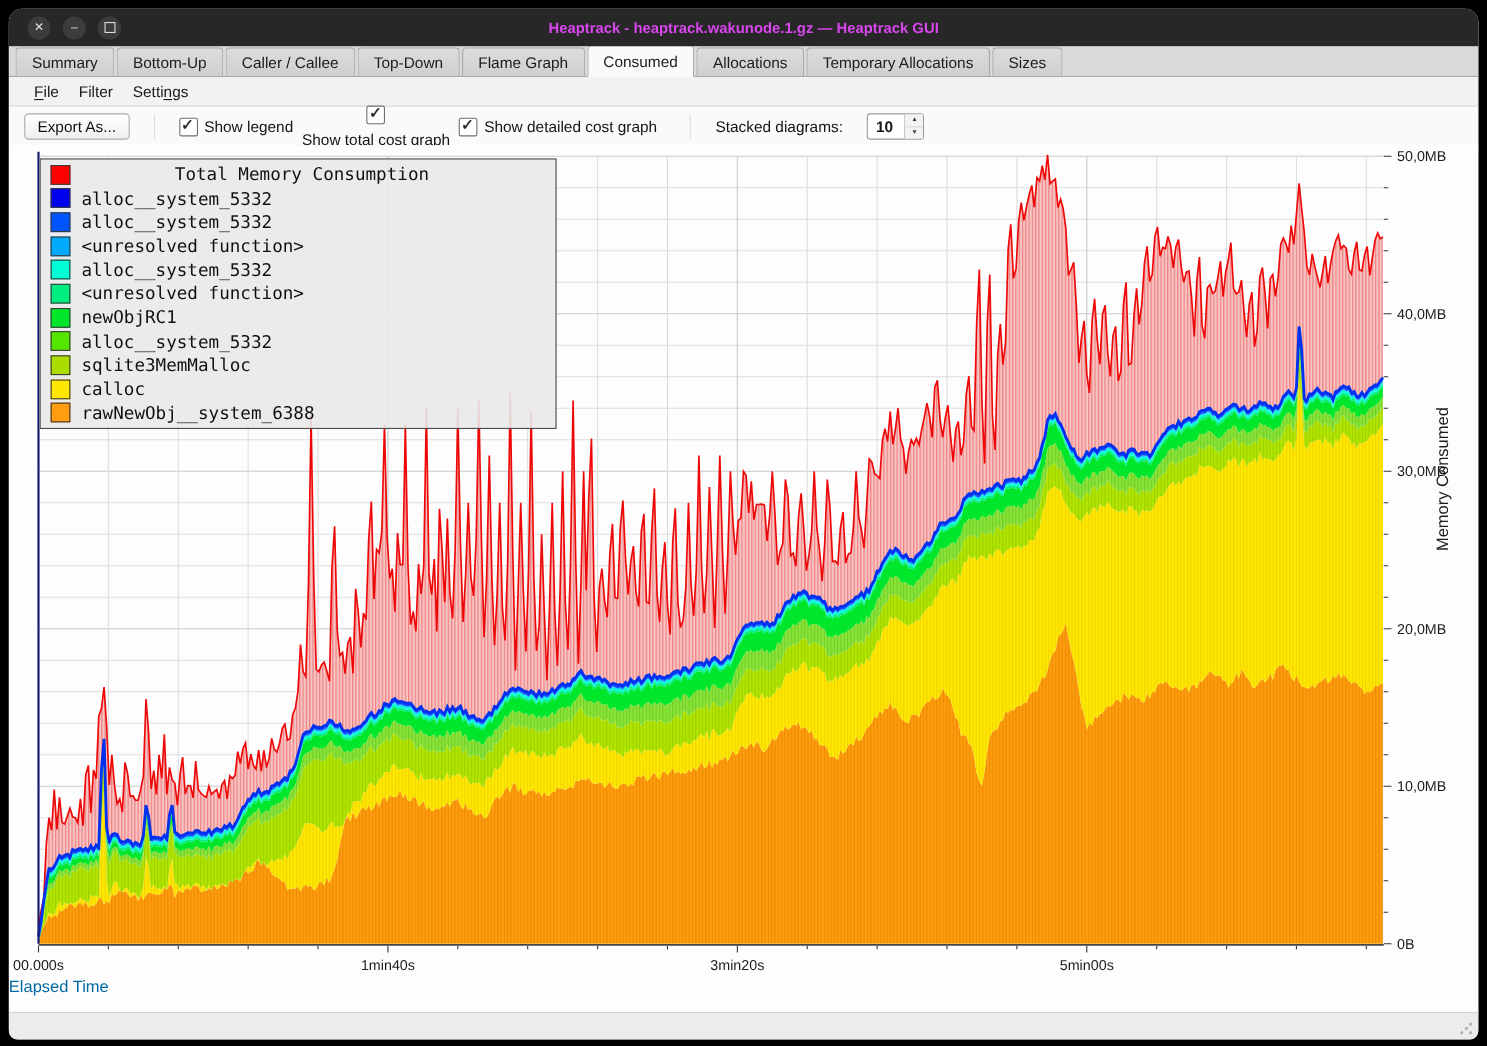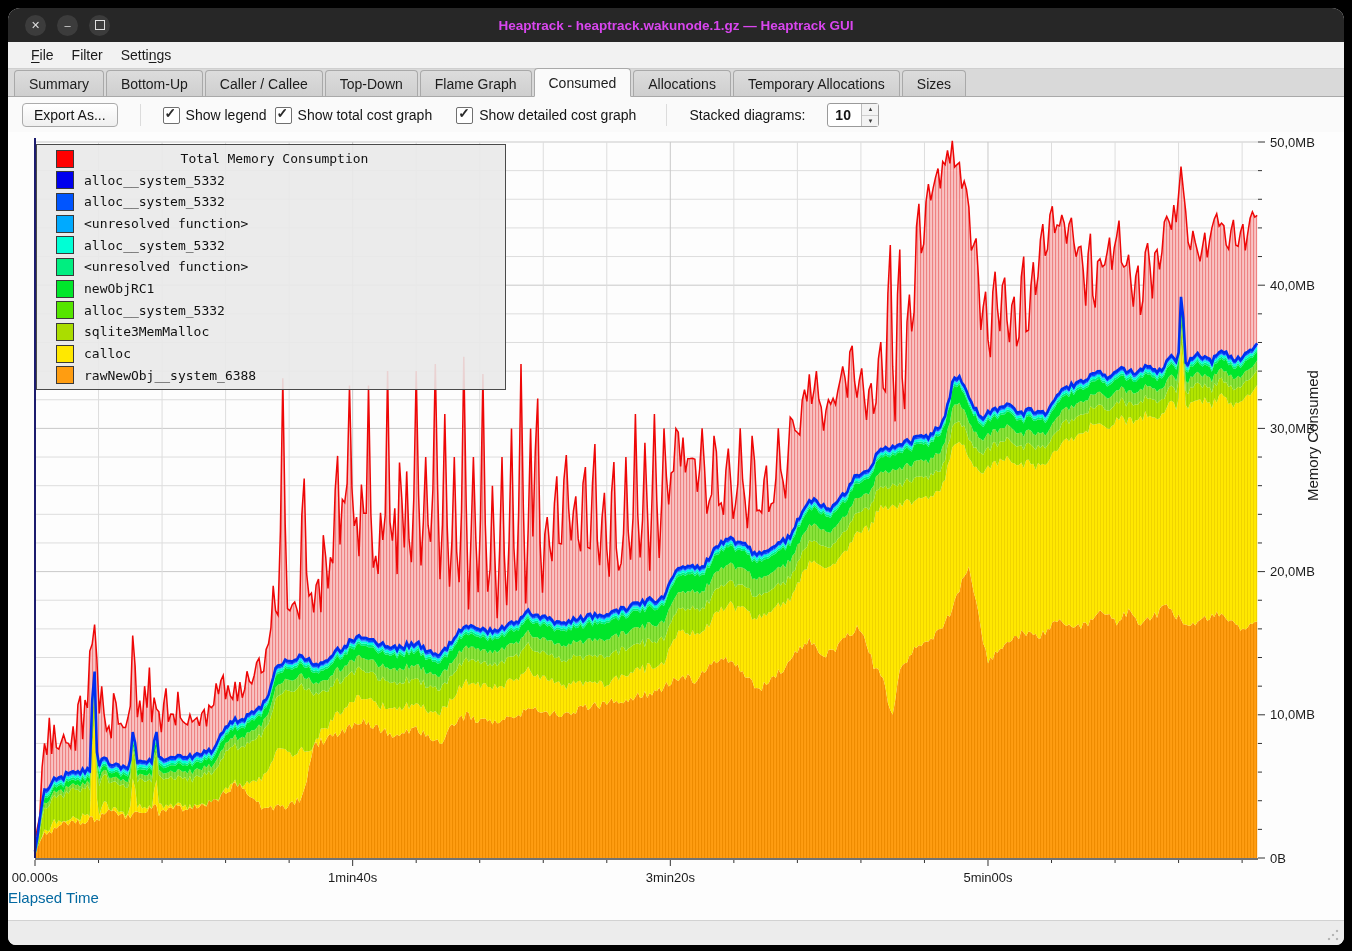--- a/index.html
+++ b/index.html
@@ -40,22 +40,22 @@
   .spa{flex:1;display:flex;align-items:center;justify-content:center;font-size:6px;color:#3a3a3a;background:#f3f3f3;}
   .spa:first-child{border-bottom:1px solid #cfcfcf;}
   
   #chartarea{position:absolute;left:0;top:124px;width:1336px;height:789px;background:#fdfdfd;}
   #plot{position:absolute;left:0;top:0;}
   #xaxis-title{position:absolute;left:0;width:1240px;text-align:left;top:757px;font-size:15px;color:#0369a1;}
   #yaxis-title{position:absolute;left:1304px;top:369px;font-size:15px;color:#1c1c1c;
     transform:rotate(-90deg) translate(0,-50%);transform-origin:left top;white-space:nowrap;}
   
   #legend{position:absolute;left:28px;top:12px;width:470px;height:246px;background:rgba(233,233,233,0.90);
-    border:1px solid #4a4a4a;font-family:"DejaVu Sans Mono",monospace;font-size:13px;color:#111;
-    display:flex;flex-direction:column;justify-content:space-evenly;padding:2px 14px;box-sizing:border-box;}
+    border:1px solid #4a4a4a;font-family:"DejaVu Sans Mono",monospace;font-size:16px;color:#111;
+    display:flex;flex-direction:column;justify-content:space-evenly;padding:2px 4px;box-sizing:border-box;}
   .lrow{display:flex;align-items:center;height:20px;padding-left:5px;}
   .lswatch{width:16px;height:16px;border:1px solid #3a3a3a;margin-right:10px;flex:0 0 auto;}
   .lrow.title .ltext{flex:1;text-align:center;margin-right:26px;}
   
   #statusbar{position:absolute;left:0;bottom:0;width:1336px;height:24px;background:#ececec;border-top:1px solid #d2d2d2;}
   #grip{position:absolute;right:4px;bottom:3px;width:14px;height:14px;
     background:radial-gradient(circle at 11px 3px,#b5b5b5 1.3px,transparent 1.6px),
                radial-gradient(circle at 11px 11px,#b5b5b5 1.3px,transparent 1.6px),
                radial-gradient(circle at 3px 11px,#b5b5b5 1.3px,transparent 1.6px),
                radial-gradient(circle at 7px 7px,#b5b5b5 1.3px,transparent 1.6px);}
@@ -68,48 +68,48 @@
   <div id="titlebar">
     <div id="winbtns">
         <span class="winbtn">✕</span>
         <span class="winbtn">–</span>
         <span class="winbtn">
           <span class="maxglyph"></span>
         </span>
       </div>
     <div id="wintitle">Heaptrack - heaptrack.wakunode.1.gz — Heaptrack GUI</div>
   </div>
-
-  <div id="menubar">
-      <span class="menuitem"><u>F</u>ile</span>
-      <span class="menuitem">Filter</span>
-      <span class="menuitem">Setti<u>n</u>gs</span>
-    </div>
 
   <div id="tabbar">
       <div class="tab">Summary</div>
       <div class="tab">Bottom-Up</div>
       <div class="tab">Caller / Callee</div>
       <div class="tab">Top-Down</div>
       <div class="tab">Flame Graph</div>
       <div class="tab active">Consumed</div>
       <div class="tab">Allocations</div>
       <div class="tab">Temporary Allocations</div>
       <div class="tab">Sizes</div>
     </div>
 
+  <div id="menubar">
+      <span class="menuitem"><u>F</u>ile</span>
+      <span class="menuitem">Filter</span>
+      <span class="menuitem">Setti<u>n</u>gs</span>
+    </div>
+
   <div id="toolbar">
     <button id="exportbtn">Export As...</button>
     <span class="sep"></span>
     <span id="cbs" style="display: flex;">
         <span class="cb" style="margin-right: 8px;">
           <span class="cbbox checked"></span>
           <span>Show legend</span>
         </span>
-        <span class="cb" style="margin-right: 24px;">
+        <span class="cb" style="margin-right: 8px; flex-direction: column;">
           <span class="cbbox checked"></span>
           <span>Show total cost graph</span>
         </span>
         <span class="cb" style="margin-right: 8px;">
           <span class="cbbox checked"></span>
           <span>Show detailed cost graph</span>
         </span>
       </span>
     <span class="sep"></span>
     <span>Stacked diagrams:</span>

